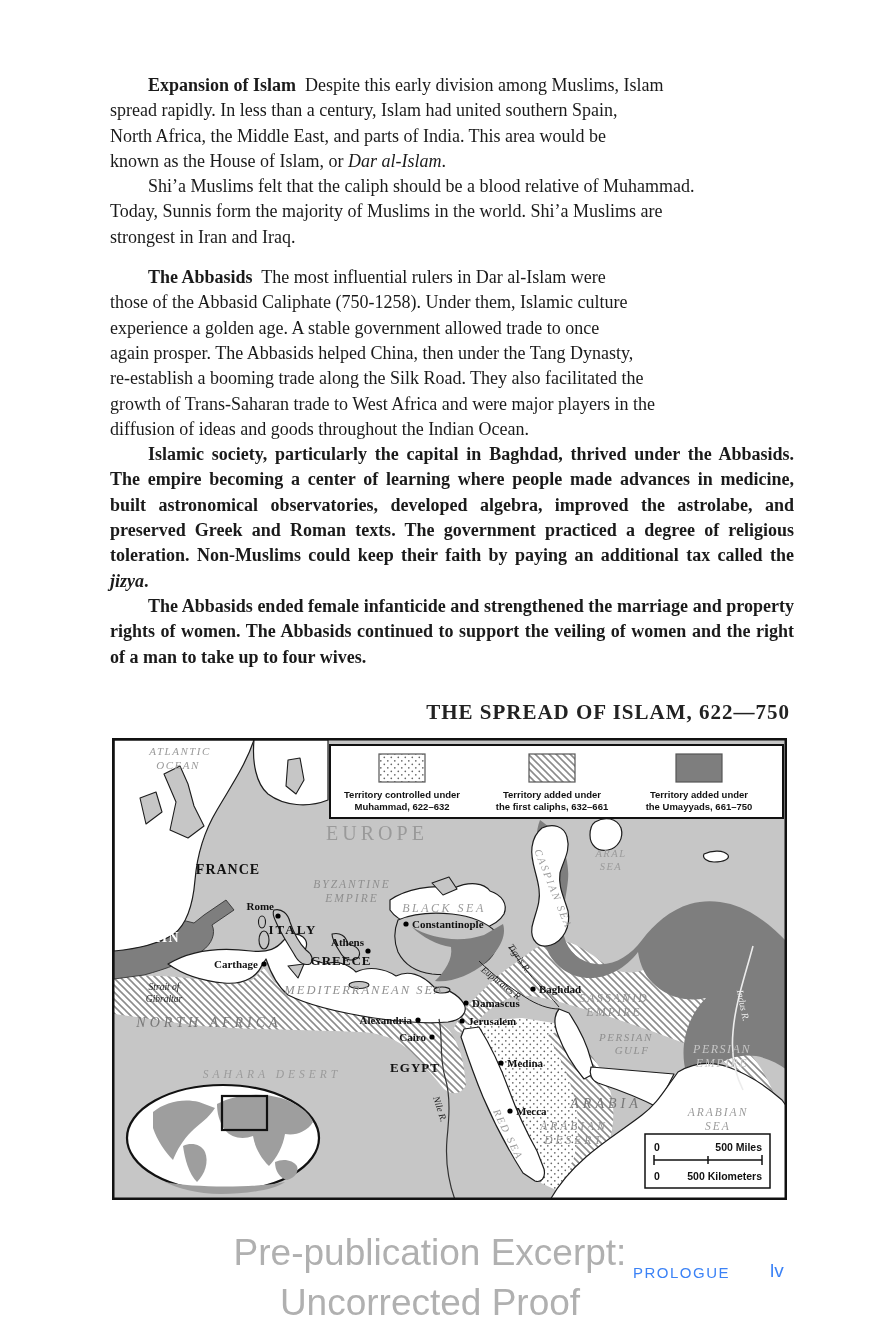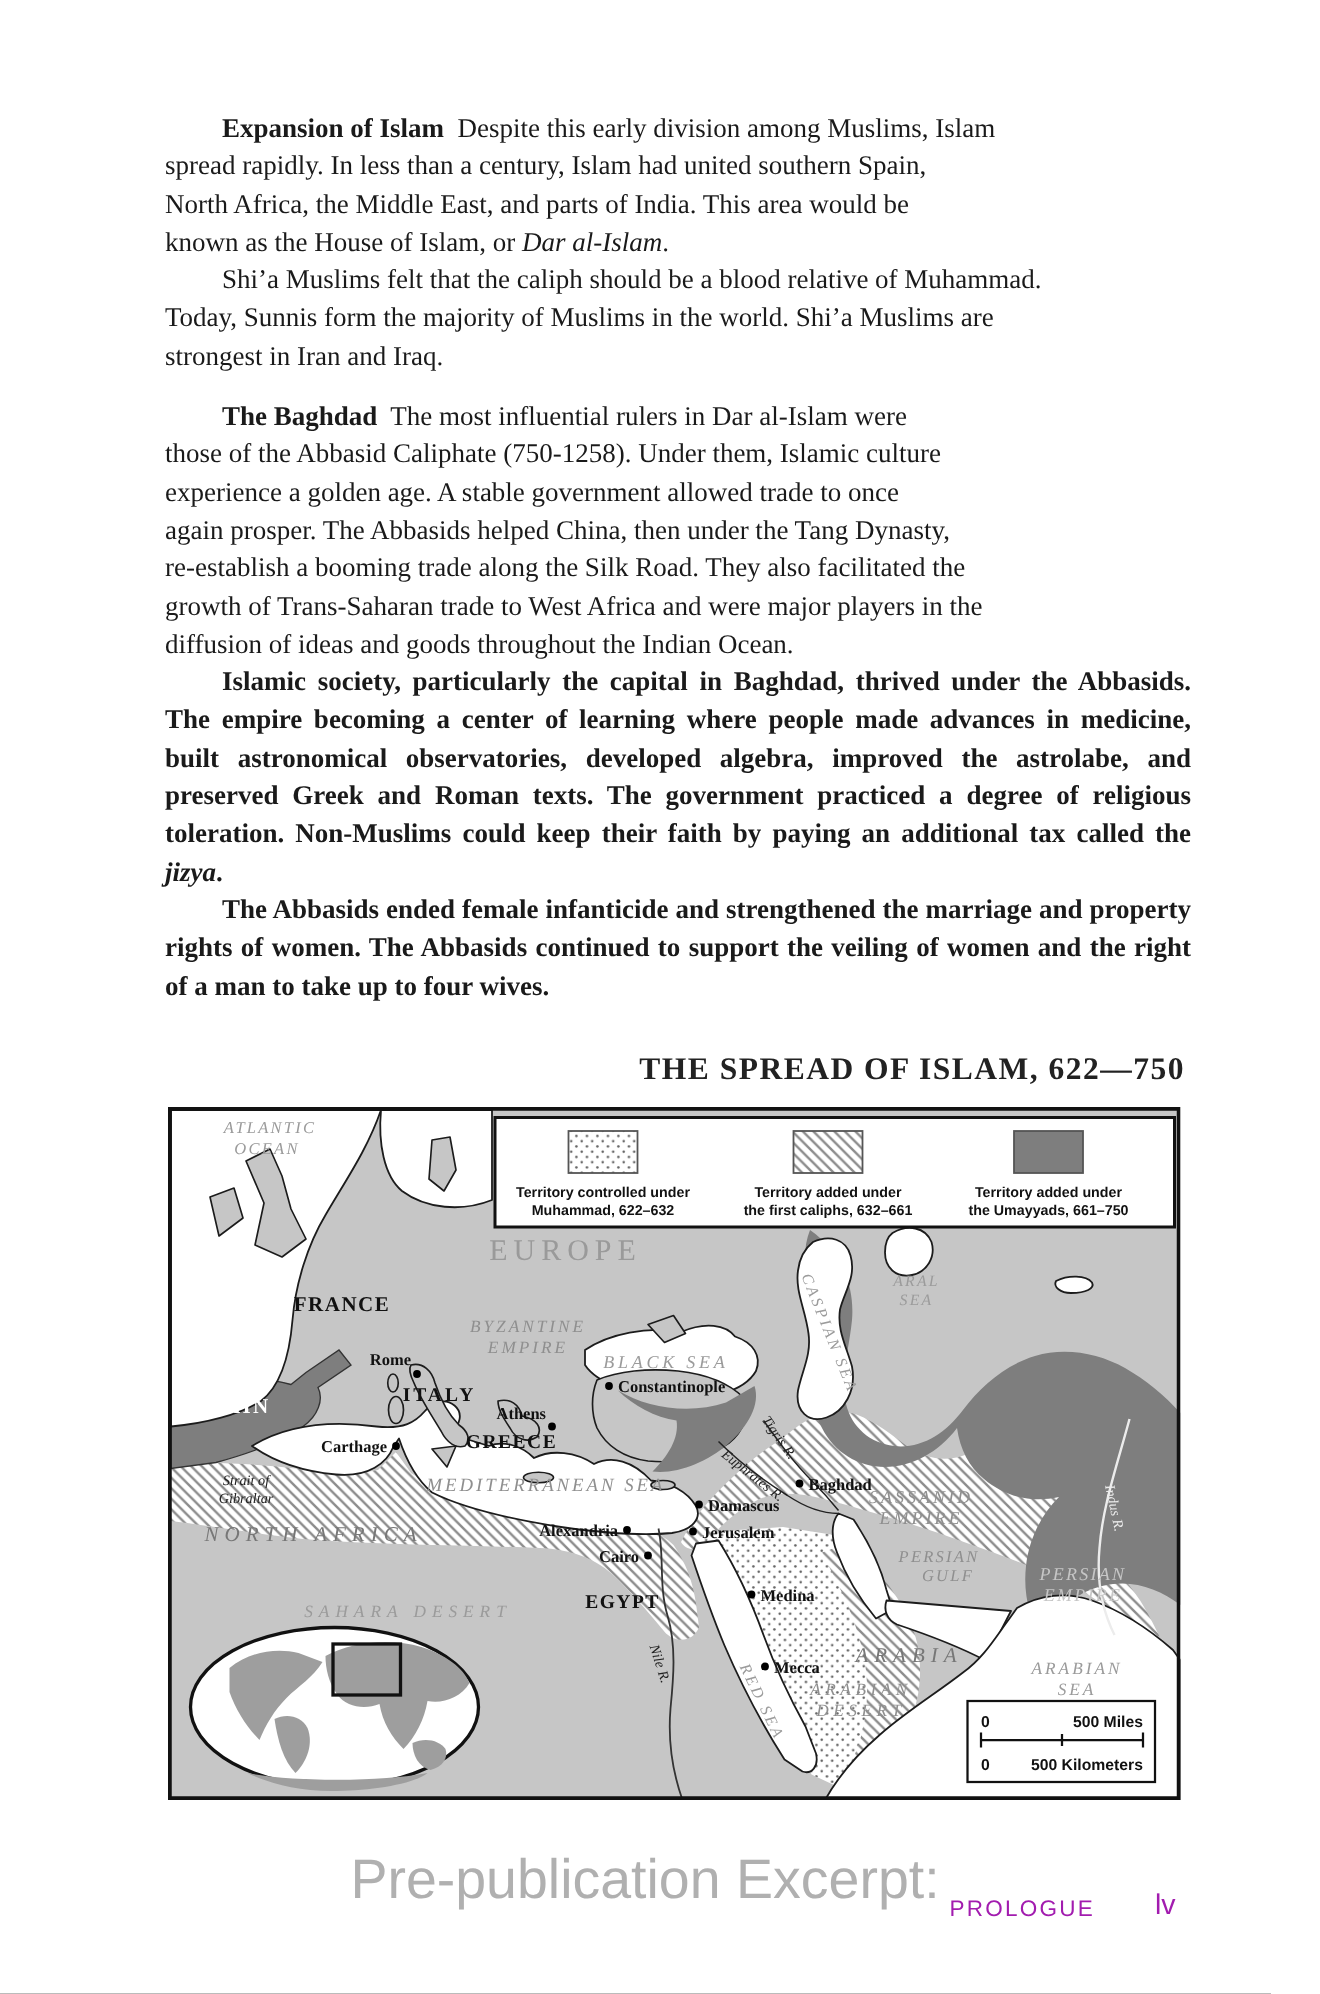--- a/index.html
+++ b/index.html
@@ -23,38 +23,38 @@
   .m-country-w{font-family:"Liberation Serif",serif;font-weight:bold;fill:#fff;}
   .m-city{font-family:"Liberation Serif",serif;font-weight:bold;font-size:11px;fill:#111;}
   .m-river{font-family:"Liberation Serif",serif;font-style:italic;font-size:9.5px;fill:#222;}
   .m-river-lt{font-family:"Liberation Serif",serif;font-style:italic;font-size:9.5px;fill:#ececec;}
   .m-europe{font-family:"Liberation Serif",serif;fill:#9a9a9a;}
   .lg-txt{font-family:"Liberation Sans",sans-serif;font-weight:bold;font-size:9.5px;fill:#111;text-anchor:middle;}
   .sc-txt{font-family:"Liberation Sans",sans-serif;font-weight:bold;font-size:10.5px;fill:#111;}
   .watermark{position:absolute;left:90px;top:1228px;width:680px;text-align:center;
              font-family:"Liberation Sans",sans-serif;font-size:37px;line-height:50px;color:#b0b0b0;}
   .footer{position:absolute;left:0;top:1260px;width:776px;height:30px;
-          font-family:"Liberation Sans",sans-serif;color:#a21caf;}
+          font-family:"Liberation Sans",sans-serif;color:#3b82f6;}
   .footer .section{position:absolute;left:633px;top:4px;font-size:15px;letter-spacing:1.5px;}
   .footer .pagenum{position:absolute;left:770px;top:0;font-size:19px;}
 </style>
 </head>
 <body>
 
 <div class="page">
 
   <div class="article">
       <p class="para gap"><span class="b">Expansion of Islam</span><span>&nbsp; Despite this early division among Muslims, Islam
 spread rapidly. In less than a century, Islam had united southern Spain,
 North Africa, the Middle East, and parts of India. This area would be
 known as the House of Islam, or </span><span class="i">Dar al-Islam</span><span>.</span></p>
       <p class="para"><span>Shi’a Muslims felt that the caliph should be a blood relative of Muhammad.
 Today, Sunnis form the majority of Muslims in the world. Shi’a Muslims are
 strongest in Iran and Iraq.</span></p>
-      <p class="para gap"><span class="b">The Baghdad</span><span>&nbsp; The most influential rulers in Dar al-Islam were
+      <p class="para gap"><span class="b">The Abbasids</span><span>&nbsp; The most influential rulers in Dar al-Islam were
 those of the Abbasid Caliphate (750-1258). Under them, Islamic culture
 experience a golden age. A stable government allowed trade to once
 again prosper. The Abbasids helped China, then under the Tang Dynasty,
 re-establish a booming trade along the Silk Road. They also facilitated the
 growth of Trans-Saharan trade to West Africa and were major players in the
 diffusion of ideas and goods throughout the Indian Ocean.</span></p>
       <p class="para just"><span>Islamic society, particularly the capital in Baghdad, thrived under the Abbasids. The empire becoming a center of learning where people made advances in medicine, built astronomical observatories, developed algebra, improved the astrolabe, and preserved Greek and Roman texts. The government practiced a degree of religious toleration. Non-Muslims could keep their faith by paying an additional tax called the </span><span class="i">jizya</span><span>.</span></p>
       <p class="para just"><span>The Abbasids ended female infanticide and strengthened the marriage and property rights of women. The Abbasids continued to support the veiling of women and the right of a man to take up to four wives.</span></p>
     </div>
 
@@ -226,20 +226,21 @@
         <text class="lg-txt" x="369" y="53">Territory added under</text>
         <text class="lg-txt" x="369" y="65">the Umayyads, 661–750</text>
       </g>
 
       <rect x="1.25" y="1.25" width="672.5" height="459.5" fill="none" stroke="#111" stroke-width="2.5"></rect>
     </svg>
   </div>
 
   <div class="watermark">
     <div>Pre-publication Excerpt:</div>
+    <div>Uncorrected Proof</div>
   </div>
 
   <div class="footer">
     <span class="section">PROLOGUE</span>
     <span class="pagenum">lv</span>
   </div>
 
 </div>
 
 </body></html>

